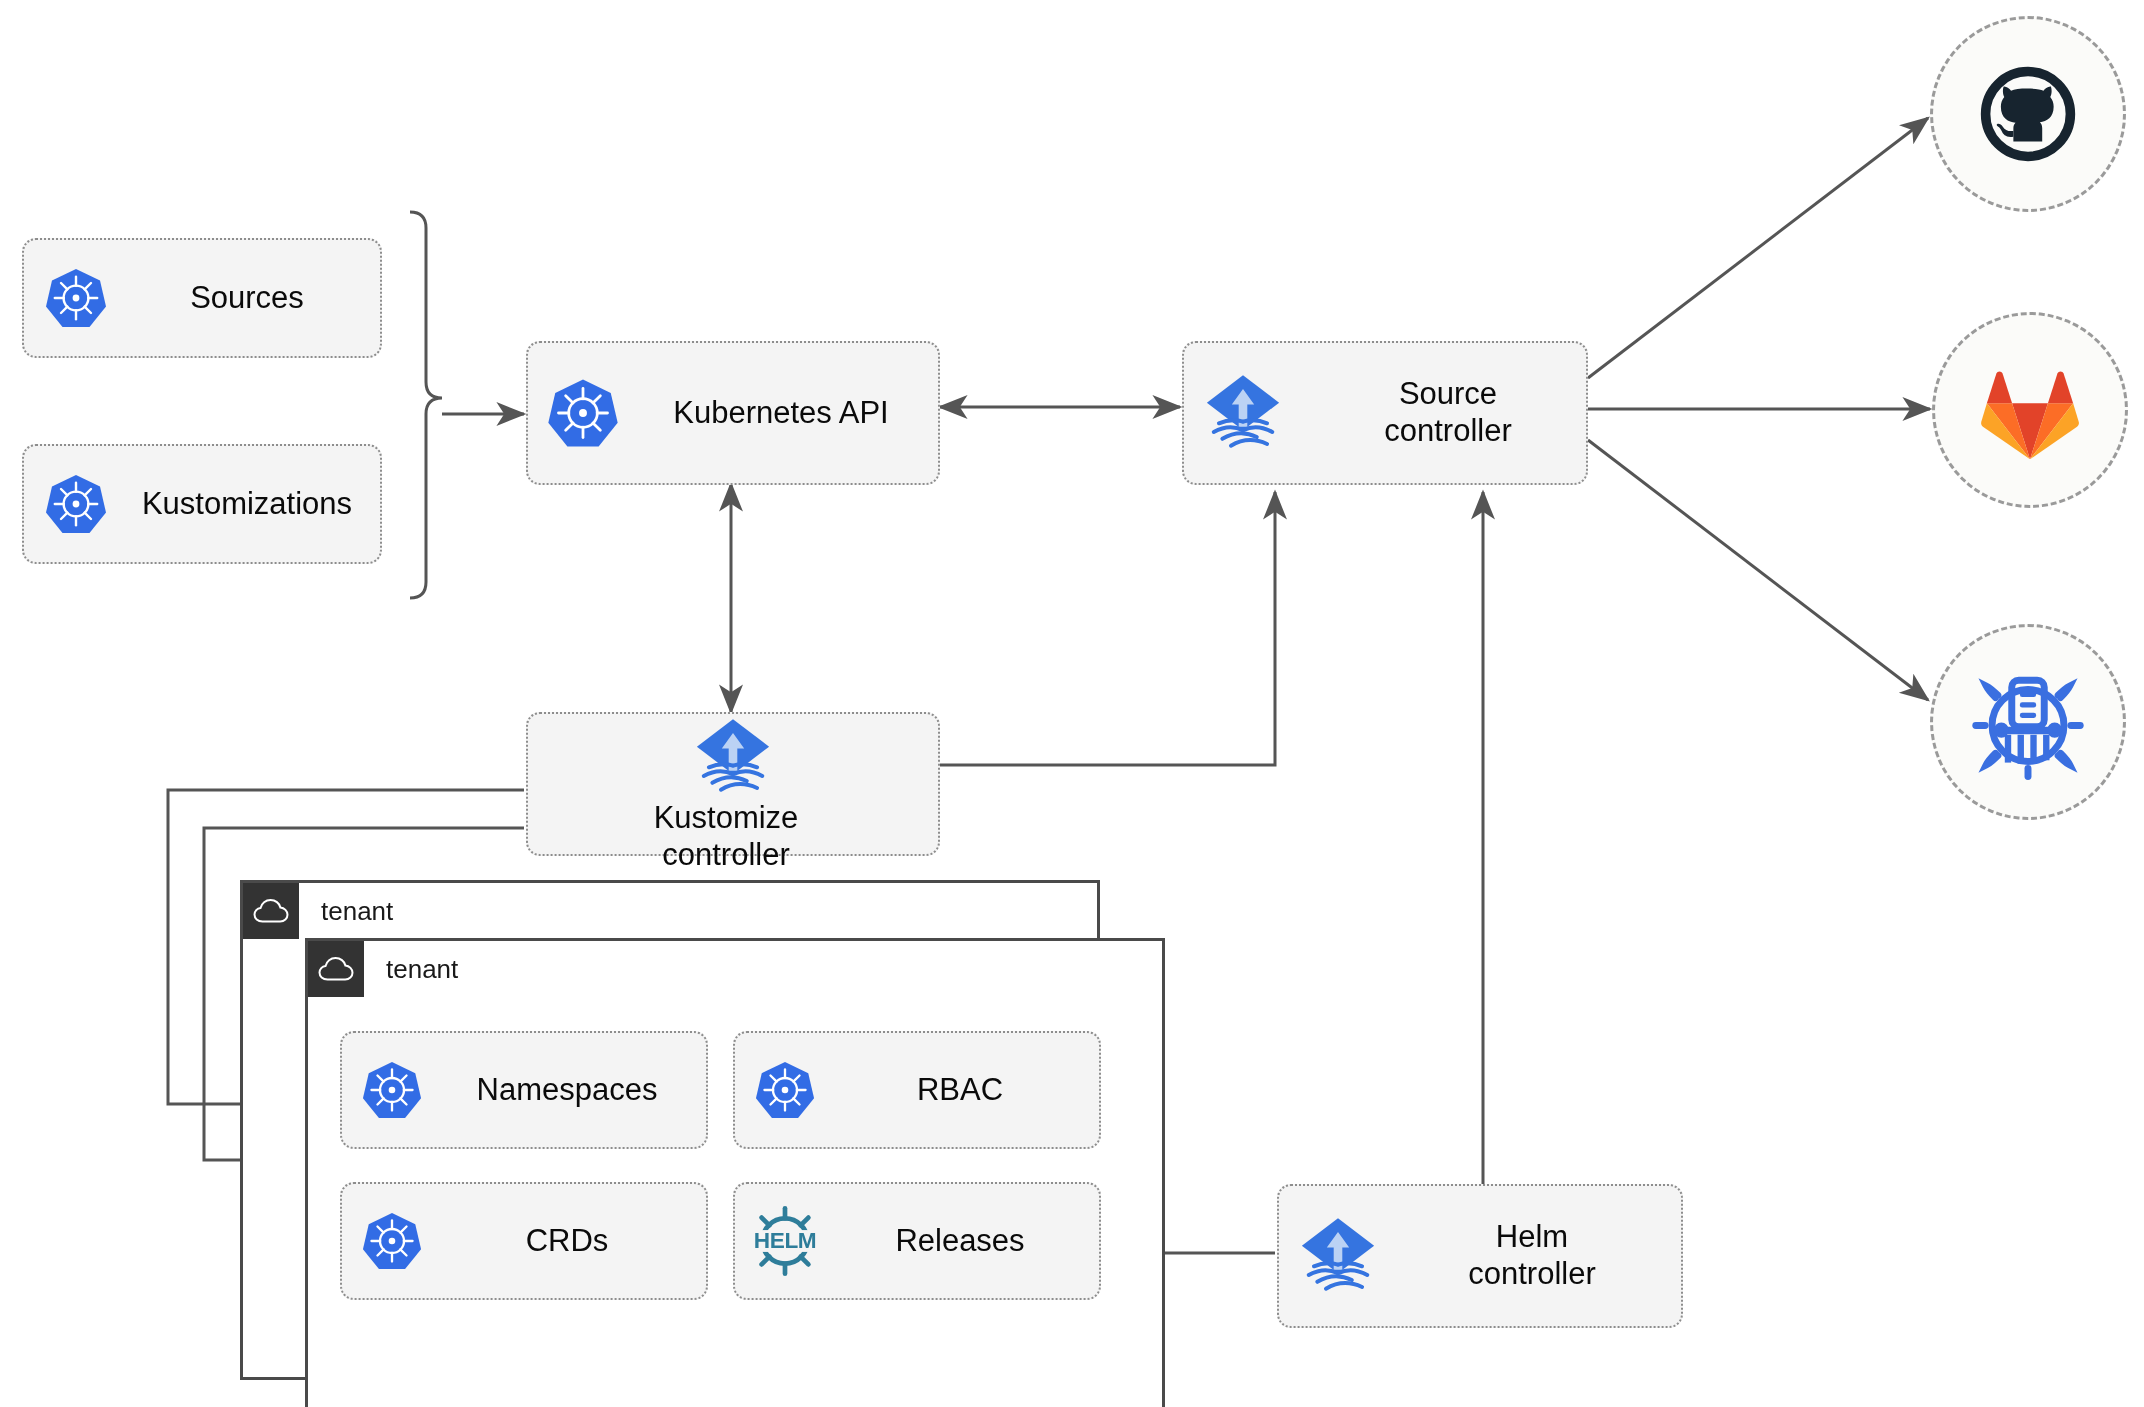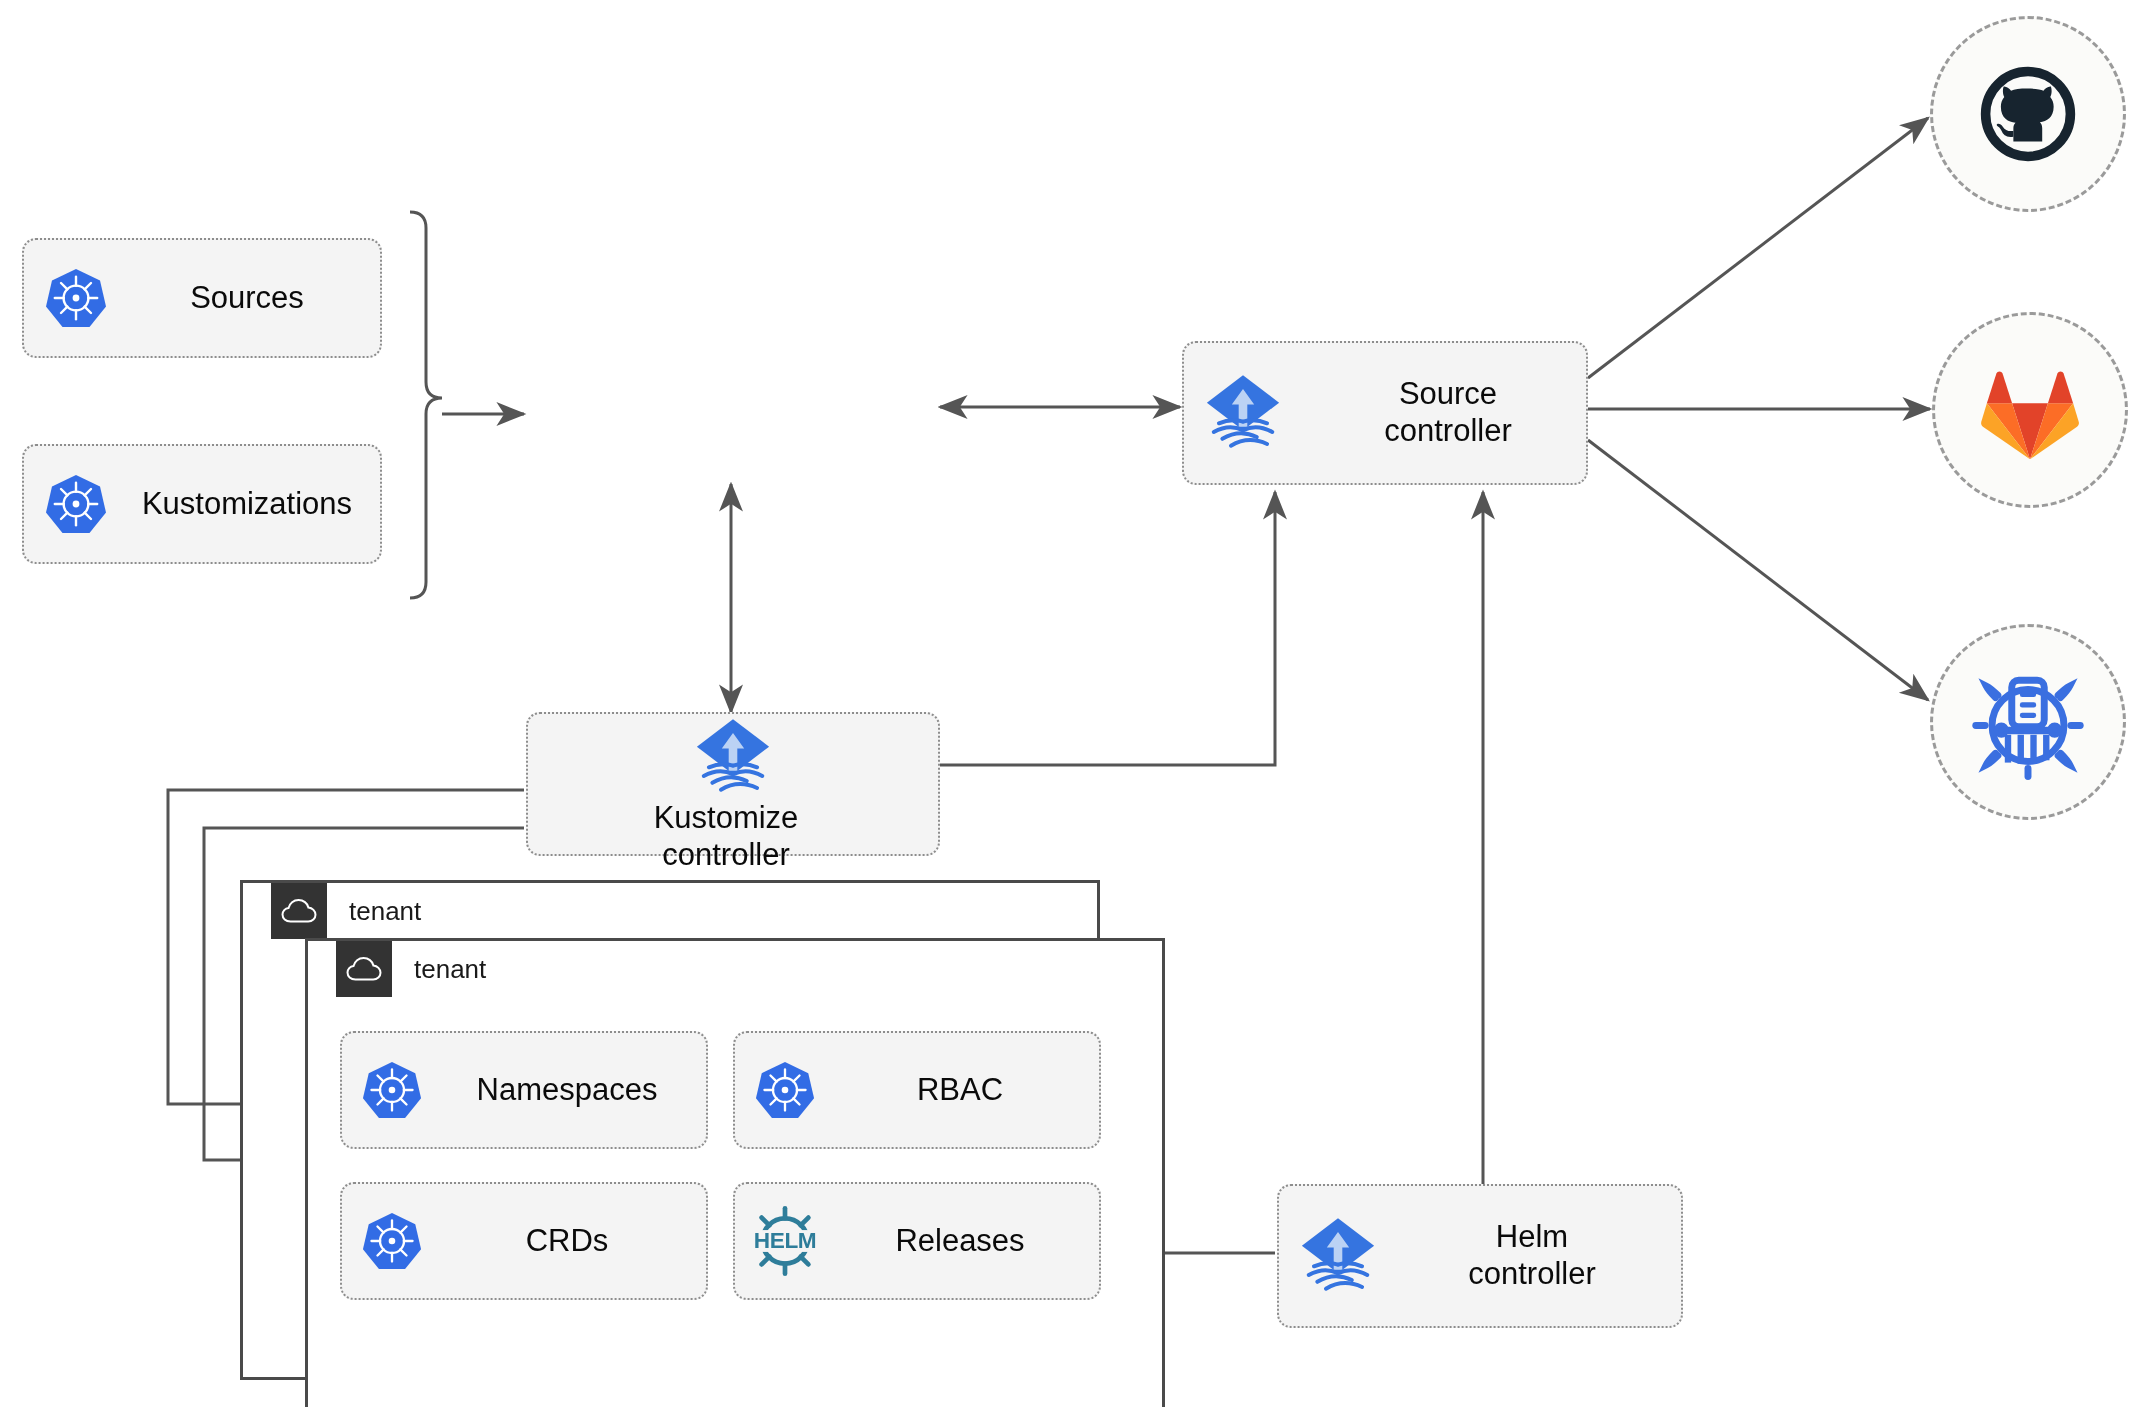--- a/index.html
+++ b/index.html
@@ -57,21 +57,20 @@
     background: #ffffff;
     border: 3px solid #4a4a4a;
     z-index: 4;
   }
   .tenant .bar {
     position: absolute;
     left: 0; top: 0;
     height: 56px;
     display: flex;
     align-items: center;
-    padding-left: 28px;
   }
   .tenant .cloudbox {
     width: 56px; height: 56px;
     background: #333333;
     display: flex;
     align-items: center;
     justify-content: center;
   }
   .tenant .tname {
     font-size: 26px;
@@ -185,20 +184,40 @@
           <line x1="40.6" y1="40.6" x2="47" y2="47"></line>
           <line x1="47" y1="17" x2="40.6" y2="23.4"></line>
           <line x1="23.4" y1="40.6" x2="17" y2="47"></line>
         </g>
         <circle cx="32" cy="32" r="3.4" fill="#ffffff"></circle>
       </svg>
     </span>
     <span class="lbl">Sources</span>
   </div>
 
+  <div class="node" style="left:526px; top:341px; width:414px; height:144px;">
+    <span class="ico" style="width:110px;">
+      <svg width="74" height="74" viewBox="0 0 64 64" aria-hidden="true">
+        <path d="M32 3 L56 14.6 L62 40.5 L45.5 61 L18.5 61 L2 40.5 L8 14.6 Z" fill="#326CE5"></path>
+        <g stroke="#ffffff" stroke-width="2.4" stroke-linecap="round" fill="none">
+          <circle cx="32" cy="32" r="12.4"></circle>
+          <line x1="32" y1="10.8" x2="32" y2="19.8"></line>
+          <line x1="32" y1="44.2" x2="32" y2="53.2"></line>
+          <line x1="10.8" y1="32" x2="19.8" y2="32"></line>
+          <line x1="44.2" y1="32" x2="53.2" y2="32"></line>
+          <line x1="17" y1="17" x2="23.4" y2="23.4"></line>
+          <line x1="40.6" y1="40.6" x2="47" y2="47"></line>
+          <line x1="47" y1="17" x2="40.6" y2="23.4"></line>
+          <line x1="23.4" y1="40.6" x2="17" y2="47"></line>
+        </g>
+        <circle cx="32" cy="32" r="3.4" fill="#ffffff"></circle>
+      </svg>
+    </span>
+    <span class="lbl">Kubernetes API</span>
+  </div>
 
   <div class="node" style="left:1182px; top:341px; width:406px; height:144px;gap:22px;">
     <span class="ico" style="width:118px;">
       <svg width="86" height="86" viewBox="0 0 100 100" aria-hidden="true">
         <path d="M50 6 L92 38 L50 70 L8 38 Z" fill="#3574E0"></path>
         <path d="M50 22 L63 40 L55 40 L55 66 L45 66 L45 40 L37 40 Z" fill="#BBD2F4"></path>
         <g stroke="#3574E0" stroke-width="4.6" stroke-linecap="round" fill="none">
           <path d="M16 72 Q 34 62 50 70"></path>
           <path d="M26 80 Q 46 68 66 78"></path>
           <path d="M36 88 Q 56 76 78 86"></path>

